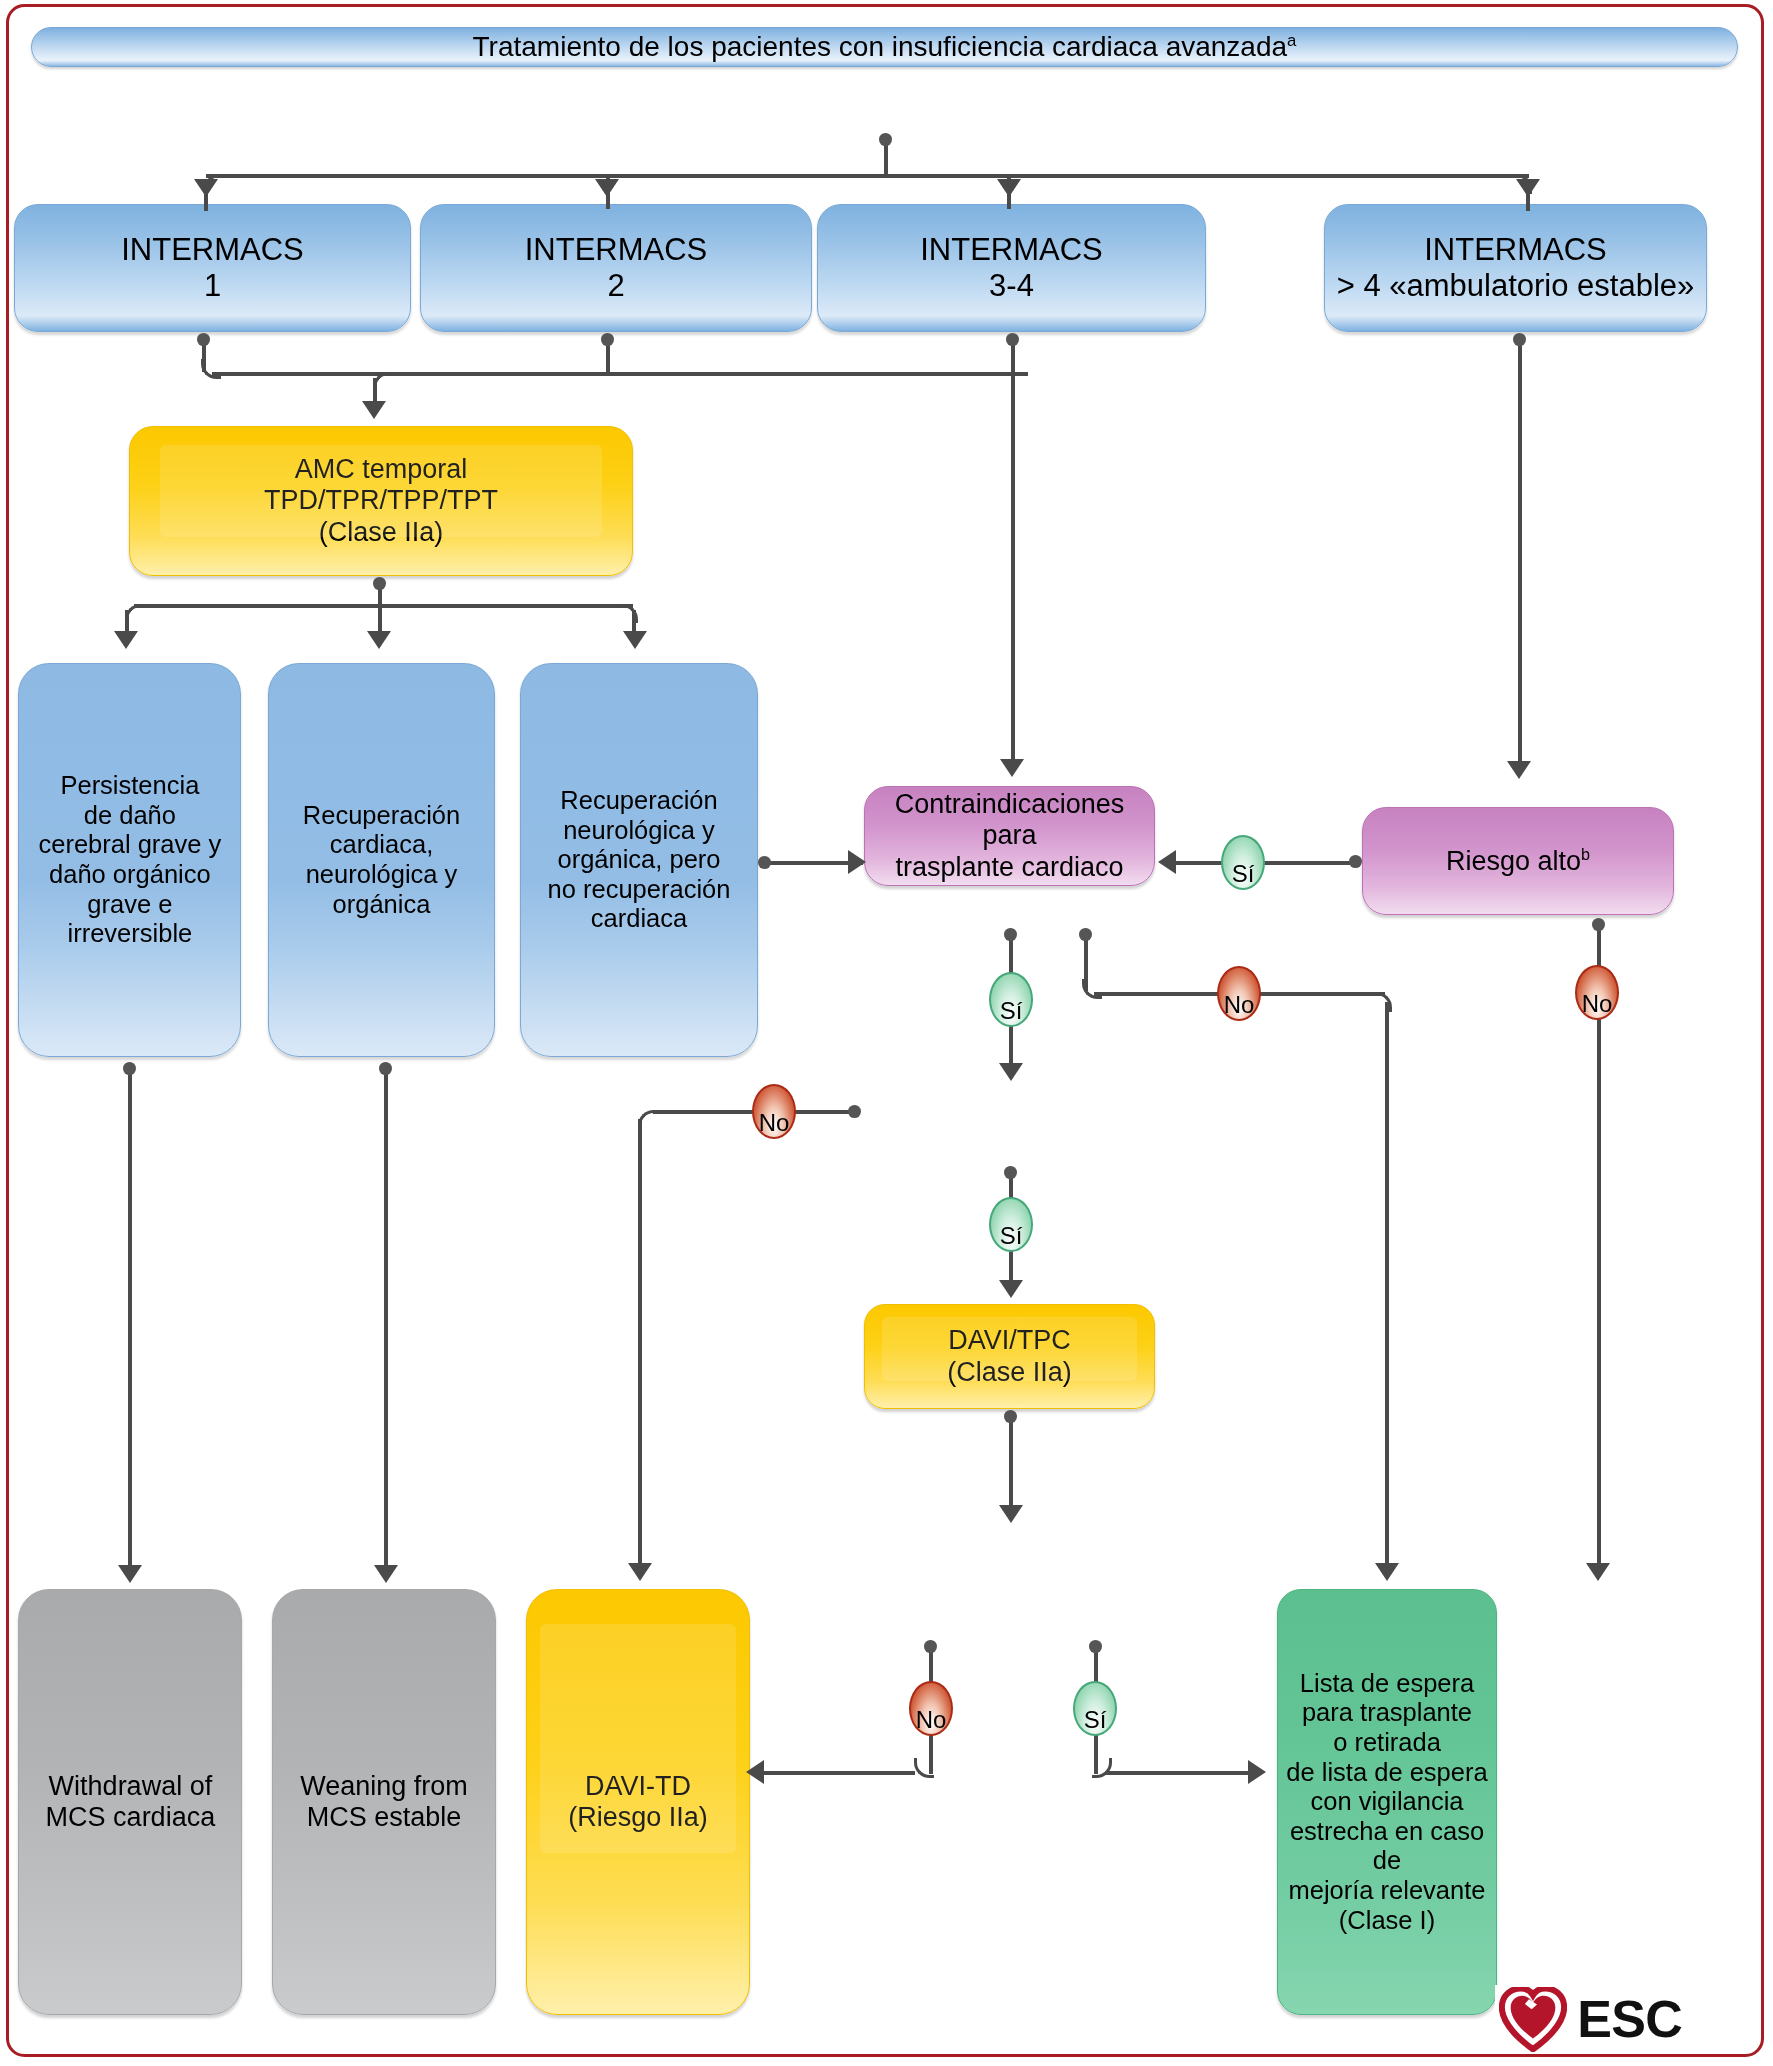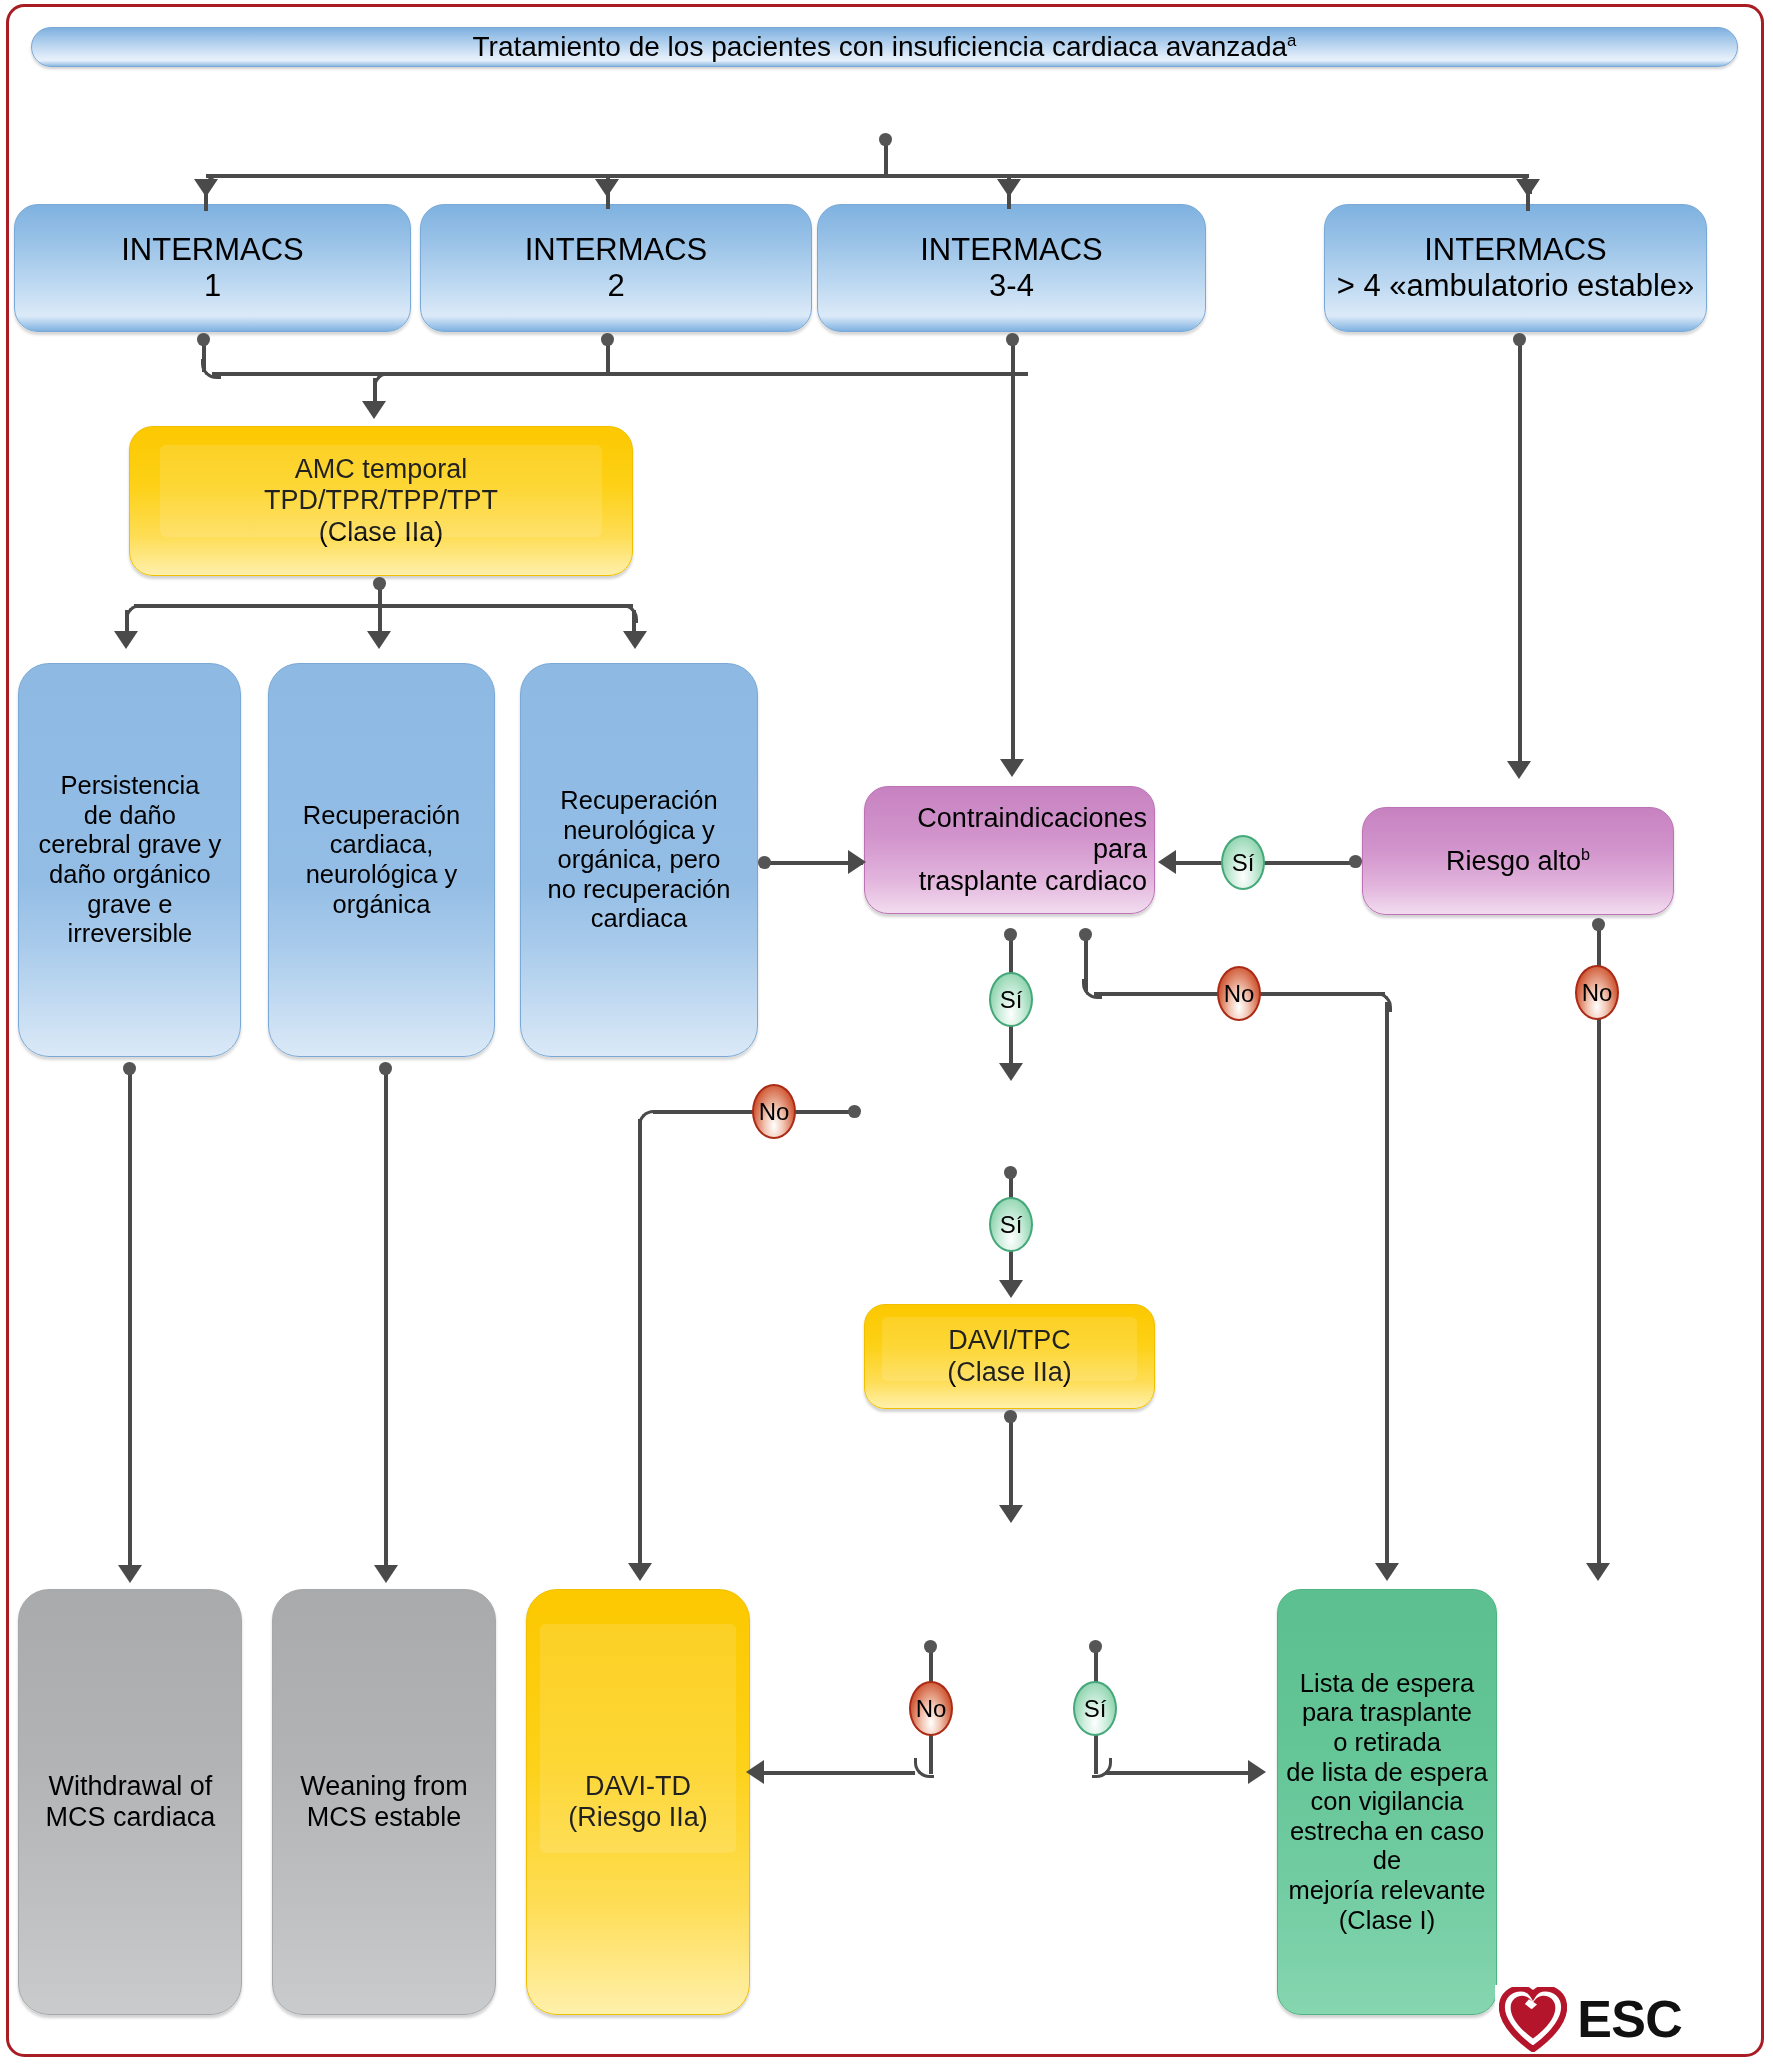--- a/index.html
+++ b/index.html
@@ -93,21 +93,21 @@
     border:1.4px solid #4fb483;
     font-size:25.5px;
     box-shadow:0 2.1px 2.8px rgba(0,0,0,.18);
   }
 
   
   .badge{
     position:absolute;
     width:44px;height:55px;
     border-radius:50%;
-    display:flex;align-items:center;justify-content:center;
+    display:flex;align-items:flex-end;justify-content:center;
     font-size:24px;color:#000;
     box-sizing:border-box;
     z-index:30;
   }
   .badge-yes{
     background:radial-gradient(ellipse at 50% 78%,#ffffff 0%,#cfeede 38%,#8ed4ae 78%,#62bf92 100%);
     border:2.1px solid #46a87a;
   }
   .badge-no{
     background:radial-gradient(ellipse at 50% 78%,#ffffff 0%,#f2c7b4 32%,#d2613f 72%,#b8341f 100%);
@@ -264,21 +264,21 @@
   <div class="arw arw-r" style="left:848px;top:850px;"></div>
 
   <div class="dot" style="left:123px;top:1062px;"></div>
   <div class="ln lv" style="left:128px;top:1067px;height:505px;"></div>
   <div class="arw arw-d" style="left:118px;top:1565px;"></div>
 
   <div class="dot" style="left:379px;top:1062px;"></div>
   <div class="ln lv" style="left:384px;top:1067px;height:505px;"></div>
   <div class="arw arw-d" style="left:374px;top:1565px;"></div>
 
-  <div class="node n-purple" style="left:864px;top:786px;width:291px;height:128px;text-align:right;">
+  <div class="node n-purple" style="left:864px;top:786px;width:291px;height:100px;">
     <div class="txt">Contraindicaciones
 para
 trasplante cardiaco</div>
   </div>
 
   <div class="node n-purple" style="left:1362px;top:807px;width:312px;height:108px;">
     <div class="txt"><span>Riesgo alto</span><sup>b</sup></div>
   </div>
 
   <div class="dot" style="left:1349px;top:855px;"></div>

